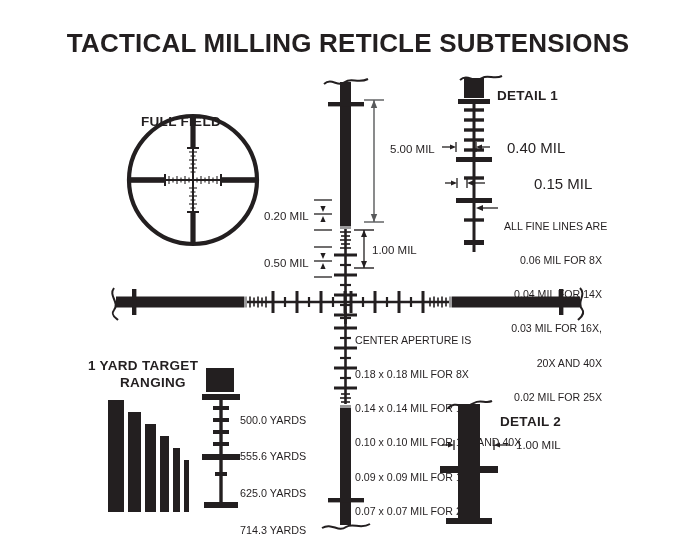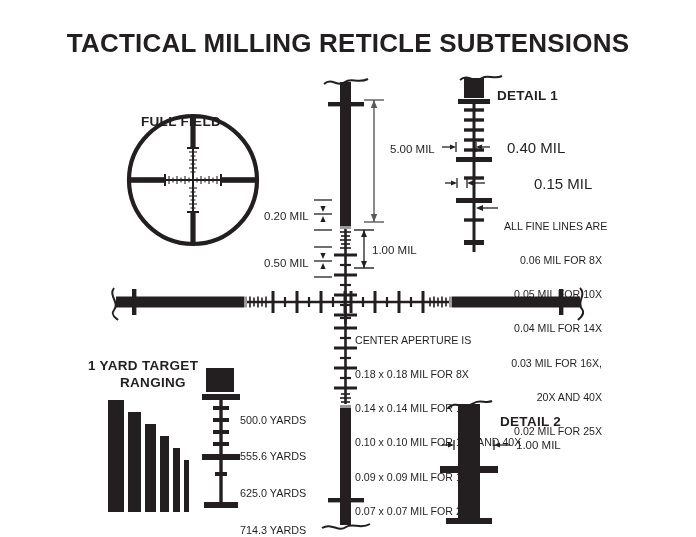--- a/index.html
+++ b/index.html
@@ -279,21 +279,20 @@
   </svg>
   <div class="lbl" style="left:486px;top:178px;font-size:15px;margin-left:48px;">0.15 MIL</div>
 
   <svg class="abs" style="left:474px;top:203px;" width="26" height="10" viewBox="0 0 26 10">
     <line x1="24" y1="5" x2="8" y2="5" stroke="#231f20" stroke-width="1.3"></line>
     <path d="M2,5 l7,-3 v6 z" fill="#231f20"></path>
   </svg>
   <div class="lbl" style="left:430px;top:198px;width:172px;font-size:10.6px;line-height:11.4px;">
     <div class="blockL" style="padding-left:74px;">ALL FINE LINES ARE</div>
     <div class="blockR">0.06 MIL FOR 8X</div>
-    <div class="blockR">0.05 MIL FOR 10X</div>
     <div class="blockR">0.04 MIL FOR 14X</div>
     <div class="blockR">0.03 MIL FOR 16X,</div>
     <div class="blockR">20X AND 40X</div>
     <div class="blockR">0.02 MIL FOR 25X</div>
   </div>
 
   <div class="lbl" style="left:355px;top:312px;font-size:10.6px;line-height:11.4px;">
     <div>CENTER APERTURE IS</div>
     <div>0.18 x 0.18 MIL FOR 8X</div>
     <div>0.14 x 0.14 MIL FOR 10X</div>

